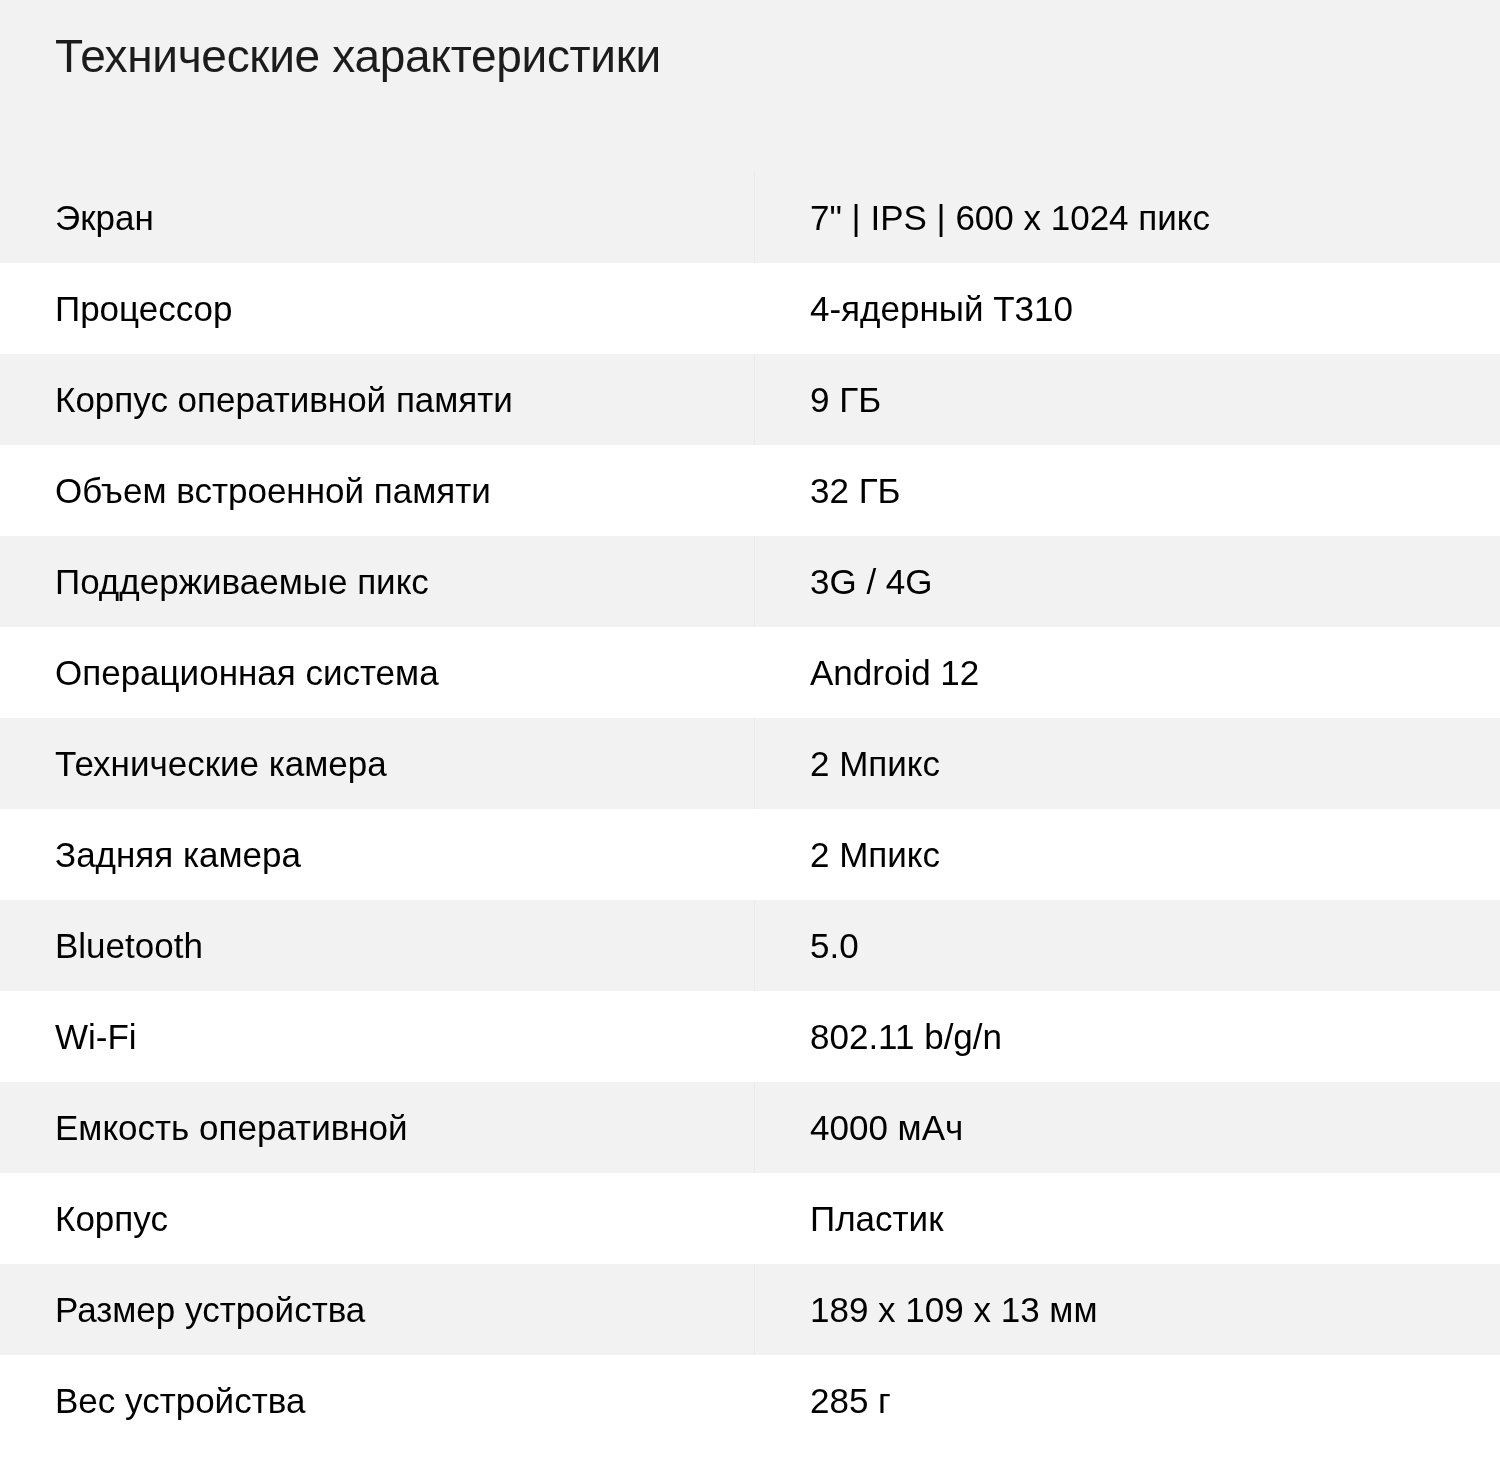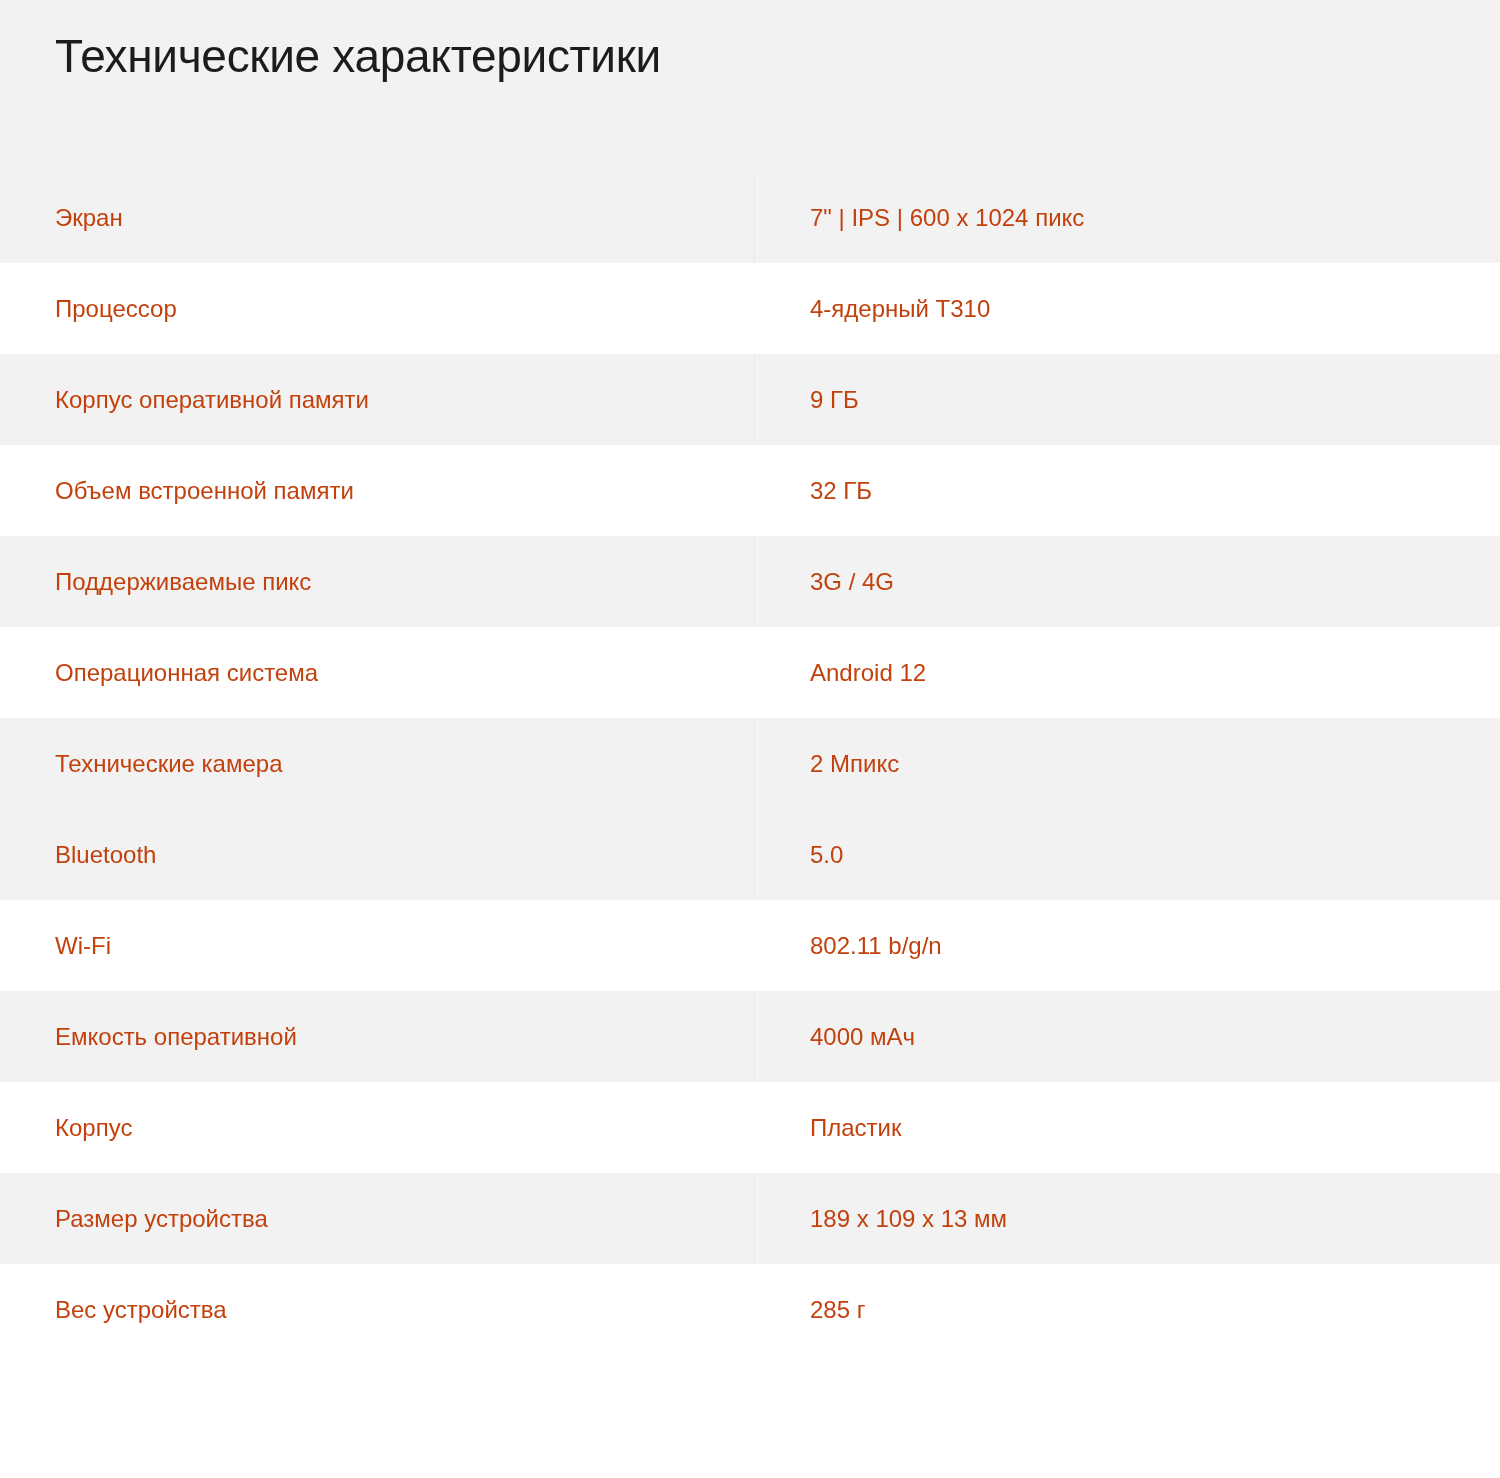--- a/index.html
+++ b/index.html
@@ -50,23 +50,23 @@
 
   .spec-table tr.odd td {
     background: #f2f2f2;
   }
   .spec-table tr.even td {
     background: #ffffff;
   }
 
   .spec-table td {
     vertical-align: middle;
-    font-size: 24px;
+    font-size: 35px;
     font-weight: 400;
-    color: #c2410c;
+    color: #000000;
     padding: 0;
     line-height: 1.3;
   }
 
   td.cell-label {
     width: 755px;
     padding-left: 55px;
     box-sizing: border-box;
   }
 
@@ -112,20 +112,24 @@
         <td class="cell-value">3G / 4G</td>
       </tr>
       <tr class="even">
         <td class="cell-label">Операционная система</td>
         <td class="cell-value">Android 12</td>
       </tr>
       <tr class="odd">
         <td class="cell-label">Технические камера</td>
         <td class="cell-value">2 Мпикс</td>
       </tr>
+      <tr class="even">
+        <td class="cell-label">Задняя камера</td>
+        <td class="cell-value">2 Мпикс</td>
+      </tr>
       <tr class="odd">
         <td class="cell-label">Bluetooth</td>
         <td class="cell-value">5.0</td>
       </tr>
       <tr class="even">
         <td class="cell-label">Wi-Fi</td>
         <td class="cell-value">802.11 b/g/n</td>
       </tr>
       <tr class="odd">
         <td class="cell-label">Емкость оперативной</td>

